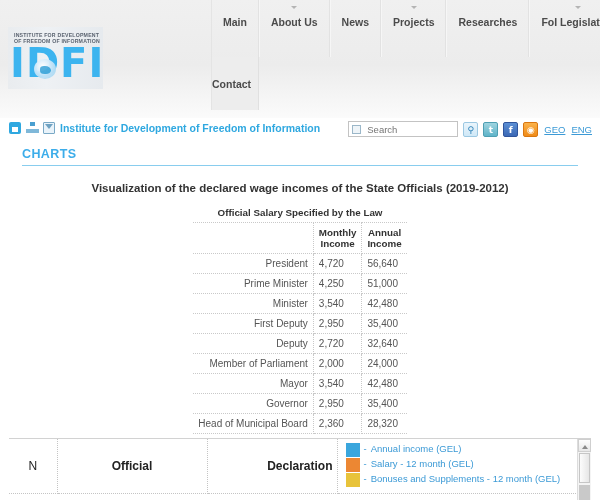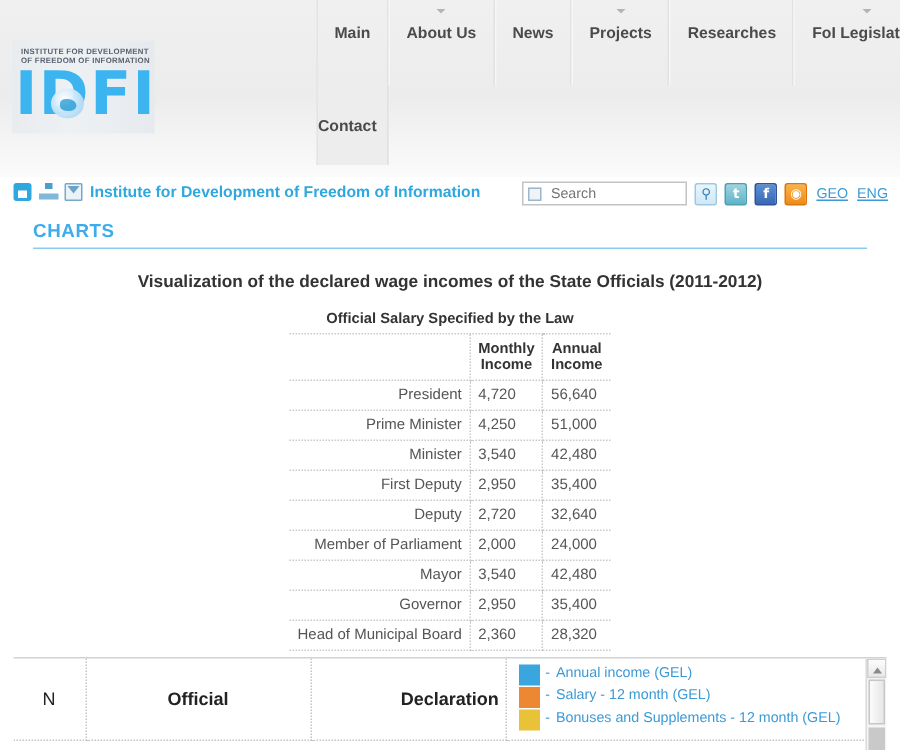--- a/index.html
+++ b/index.html
@@ -568,21 +568,21 @@
       <span class="lang">GEO</span>
       <span class="lang">ENG</span>
     </div>
   </div>
 
   <div class="section-head">
     <div class="section-title">CHARTS</div>
     <div class="section-rule"></div>
   </div>
 
-  <div class="page-title">Visualization of the declared wage incomes of the State Officials (2011-2012)</div>
+  <div class="page-title">Visualization of the declared wage incomes of the State Officials (2019-2012)</div>
 
   <table class="salary-table">
     <thead>
       <tr>
         <th colspan="3" class="cap">Official Salary Specified by the Law</th>
       </tr>
       <tr>
         <th class="blank"></th>
         <th class="colh">Monthly Income</th>
         <th class="colh last">Annual Income</th>

